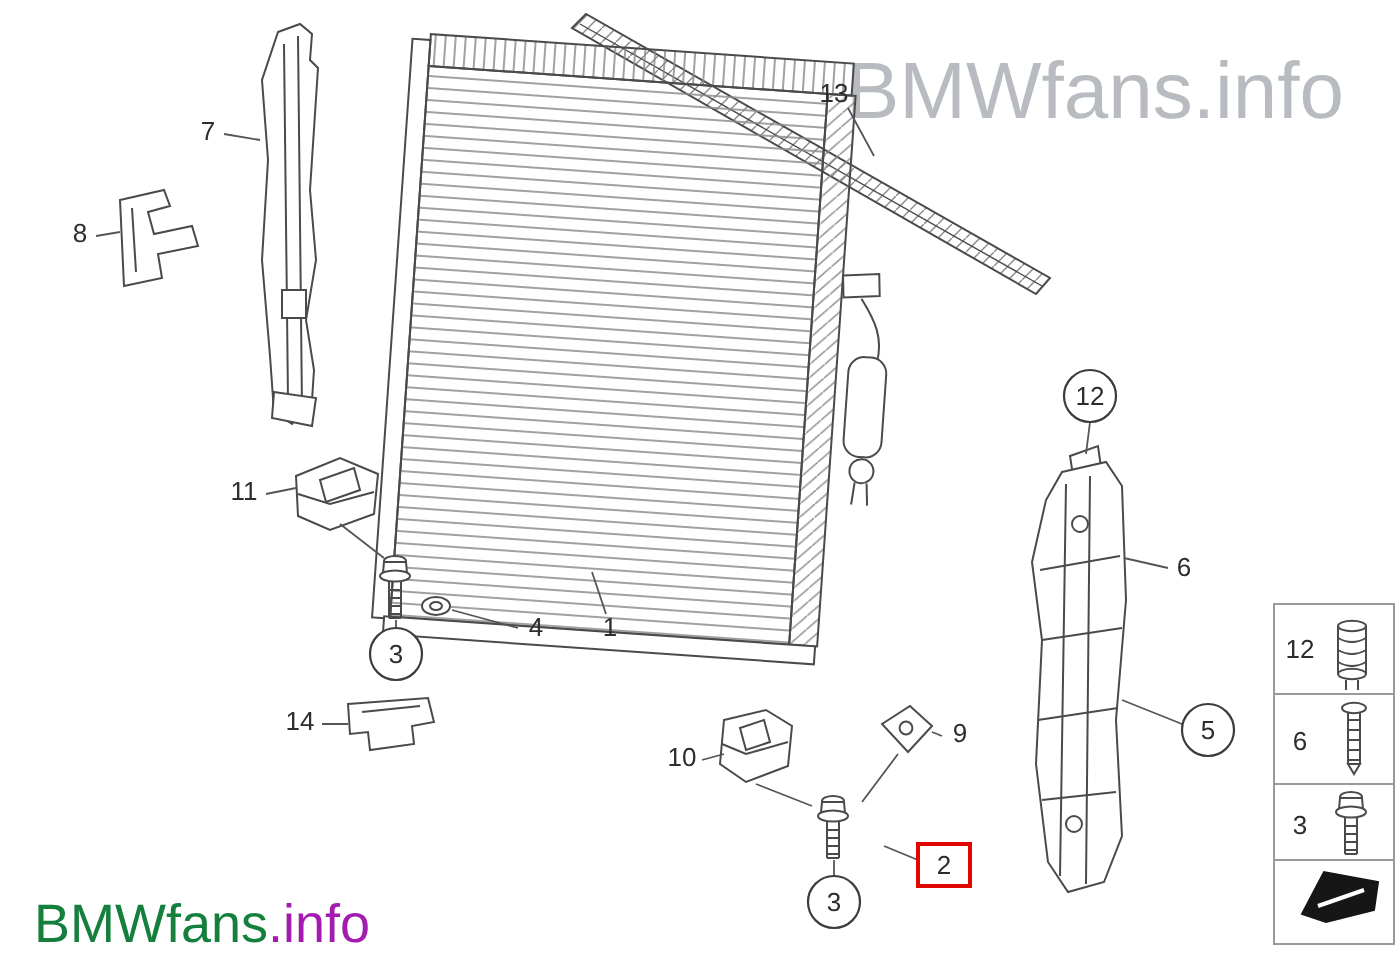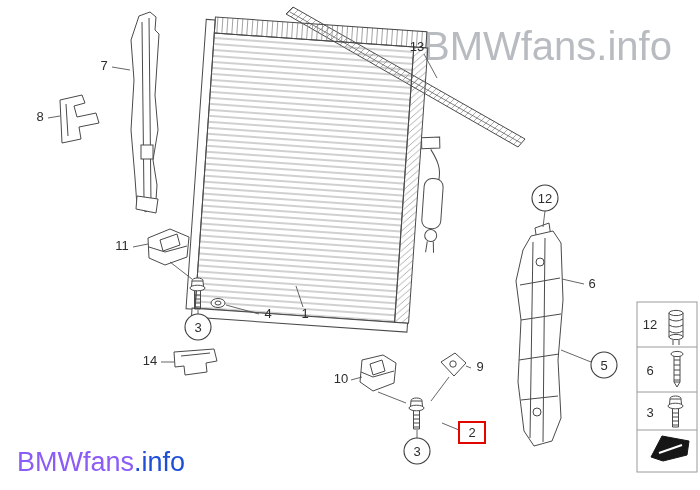--- a/index.html
+++ b/index.html
@@ -1,22 +1,22 @@
 <!DOCTYPE html>
 <html><head>
 <meta charset="utf-8">
 <style>
   html,body{margin:0;padding:0;background:#fff;}
   .stage{position:relative;width:700px;height:490px;background:#ffffff;overflow:hidden;
          font-family:"Liberation Sans",sans-serif;}
   .watermark{position:absolute;left:423px;top:26px;font-size:40px;line-height:1;
              color:#b8bcc0;white-space:nowrap;}
   .site-logo{position:absolute;left:17px;top:449px;font-size:27px;line-height:1;cursor:pointer;}
-  .site-logo .brand{color:#8b5cf6;}
-  .site-logo .suffix{color:#1d4ed8;}
+  .site-logo .brand{color:#15803d;}
+  .site-logo .suffix{color:#a21caf;}
   svg.canvas{position:absolute;left:0;top:0;}
   svg text{font-family:"Liberation Sans",sans-serif;font-size:13px;fill:#2d2d2d;}
   .callout circle{fill:#ffffff;stroke:#3c3c3c;stroke-width:1.1;}
   .leader{stroke:#555555;stroke-width:0.9;fill:none;}
 </style>
 </head>
 <body>
 
 <div class="stage">
 

